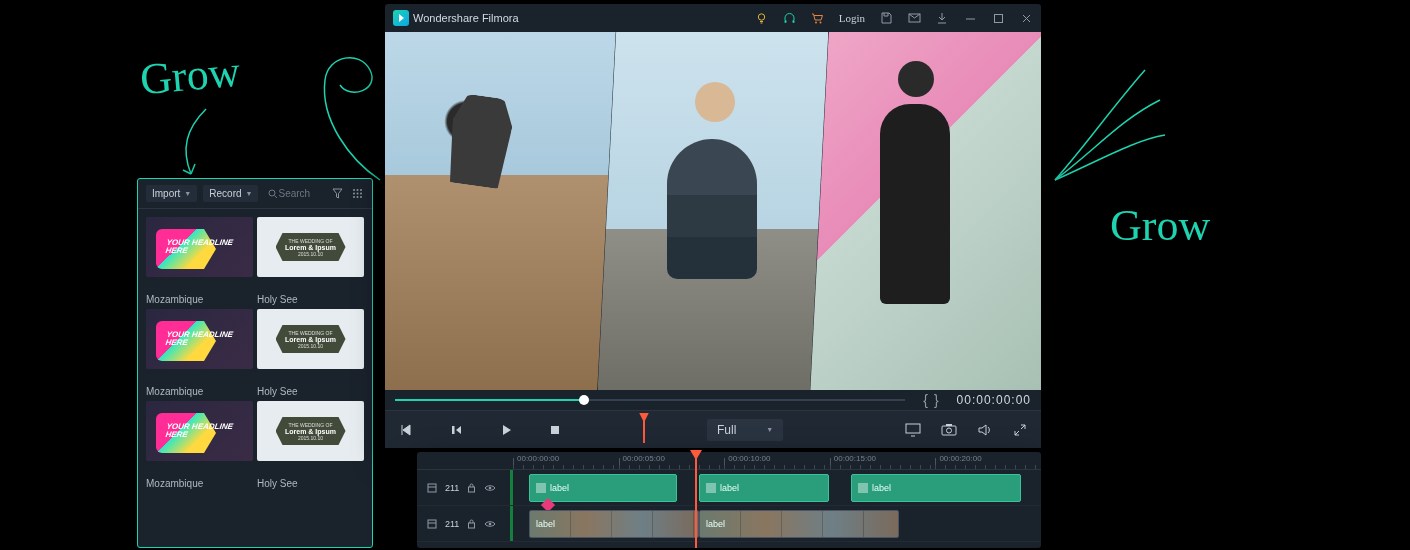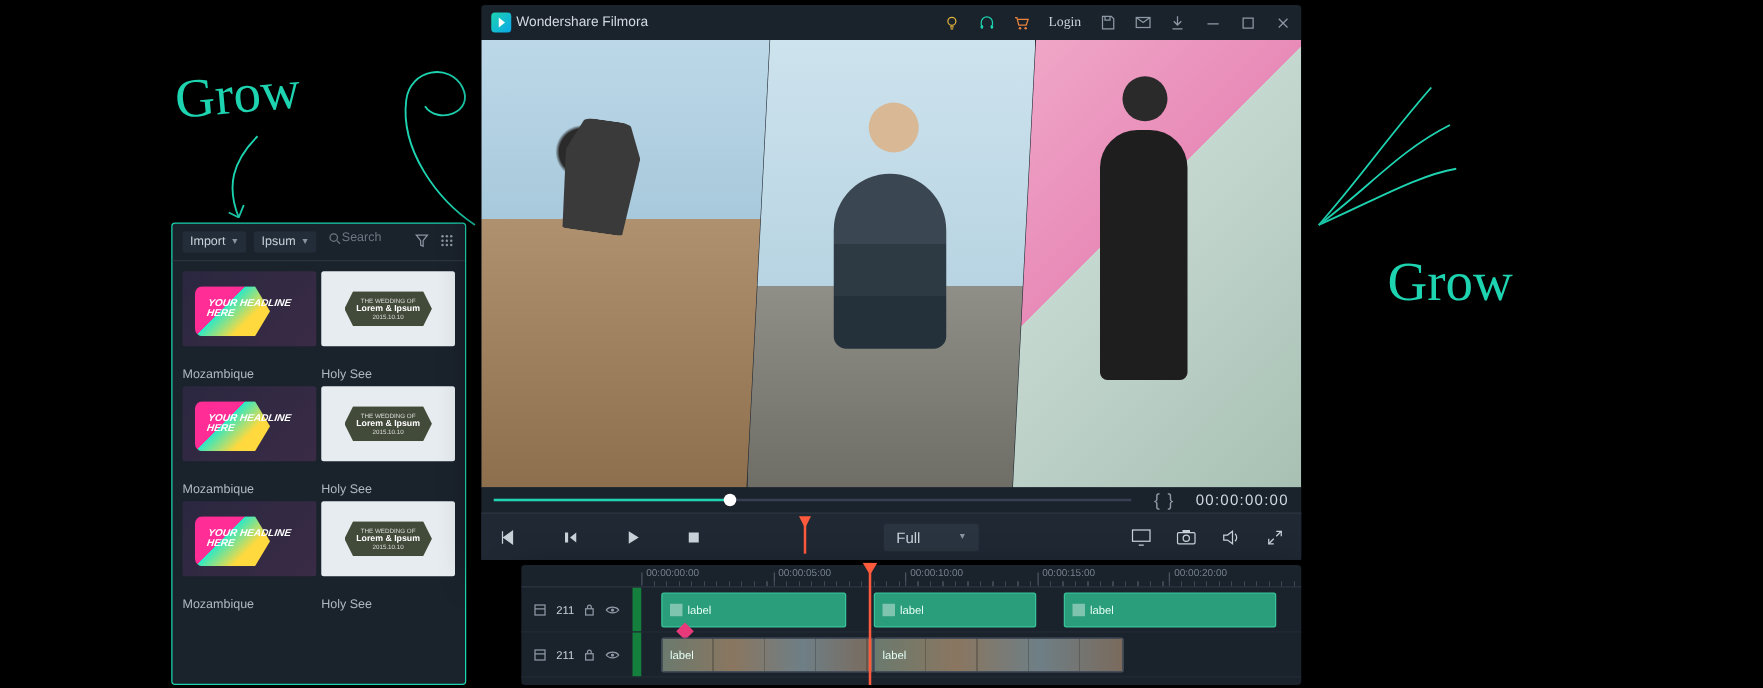--- a/index.html
+++ b/index.html
@@ -19,21 +19,21 @@
     top: 178px;
     width: 236px;
     height: 370px;
     background: #1a222c;
     border: 1px solid #1dd3b0;
     border-radius: 3px;
     box-shadow: 0 10px 30px rgba(0,0,0,.6);
   }
   .media-toolbar {
     display: flex;
-    align-items: flex-start;
+    align-items: center;
     padding: 6px 8px;
     gap: 6px;
     border-bottom: 1px solid #2b3440;
   }
   .dd-btn {
     display: flex;
     align-items: center;
     gap: 4px;
     font-size: 10px;
     color: #c9d1d9;
@@ -225,21 +225,21 @@
   .ruler-label{position:absolute;top:2px;left:4px;font-size:8px;color:#76808d;}
   .ruler-ticks{position:absolute;left:0;right:0;bottom:0;height:4px;
     background:repeating-linear-gradient(90deg,#3d4754 0 1px,transparent 1px 10px);}
 
   .tl-row{height:36px;display:flex;align-items:center;border-bottom:1px solid #222a35;}
   .tl-head{
     width:96px;height:100%;
     display:flex;align-items:center;gap:8px;
     padding:0 10px;
     font-size:9px;color:#8f99a6;
-    border-right:7px solid #15803d;
+    border-right:3px solid #15803d;
   }
   .tl-head .rownum{color:#c9d1d9;}
   .tl-body{flex:1;height:100%;position:relative;padding:4px 0;}
   .clip{
     position:absolute;top:4px;height:28px;
     background:#2a9d7a;border:1px solid #37c49a;border-radius:2px;
     display:flex;align-items:center;gap:4px;padding:0 6px;font-size:9px;color:#e6fff6;
   }
   .clip .ic{width:10px;height:10px;background:#fff;opacity:.4;}
   .clip.video{
@@ -299,21 +299,21 @@
   <span class="annot-grow2">Grow</span>
 </div>
 
 <div class="media-panel">
   <div class="media-toolbar">
     <div class="dd-btn">
       <span>Import</span>
       <span class="chev">▼</span>
     </div>
     <div class="dd-btn">
-      <span>Ipsum</span>
+      <span>Record</span>
       <span class="chev">▼</span>
     </div>
     <div class="search-box">
       <span>
         <svg width="10" height="10" viewBox="0 0 10 10">
             <circle cx="4" cy="4" r="3" stroke="#6d7682" fill="none"></circle>
             <line x1="6.5" y1="6.5" x2="9" y2="9" stroke="#6d7682"></line>
           </svg>
       </span>
       <span>Search</span>

